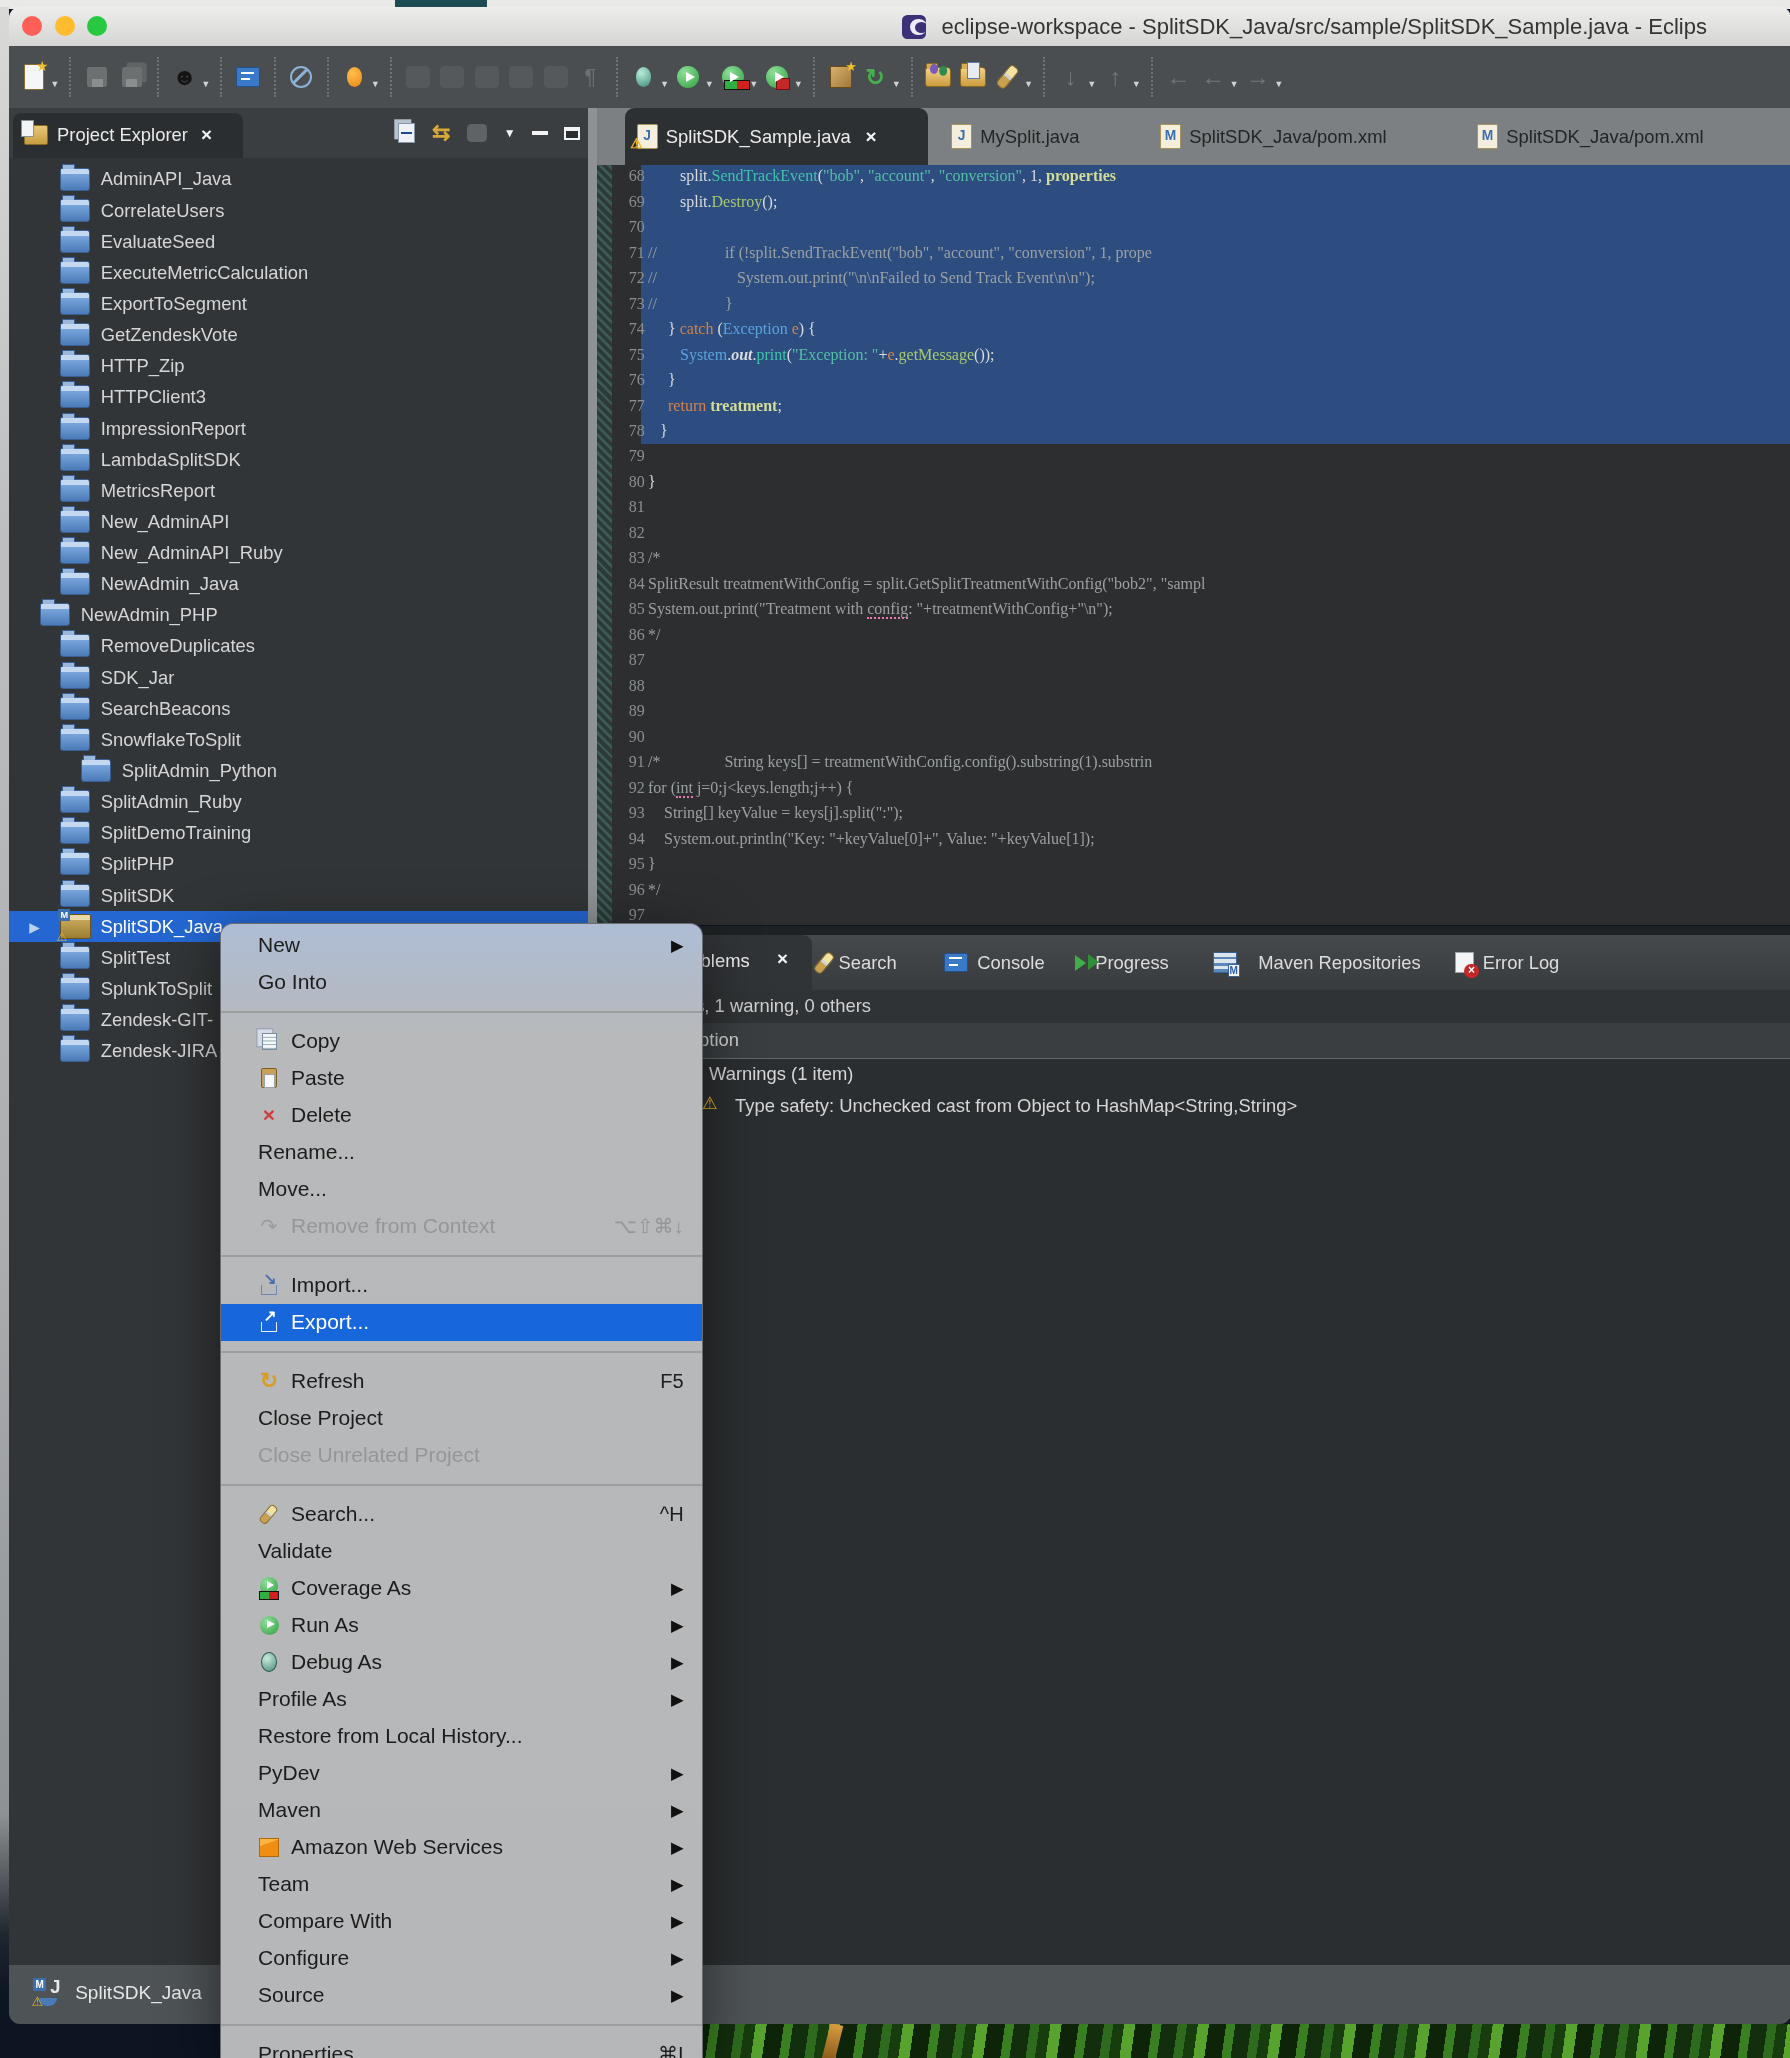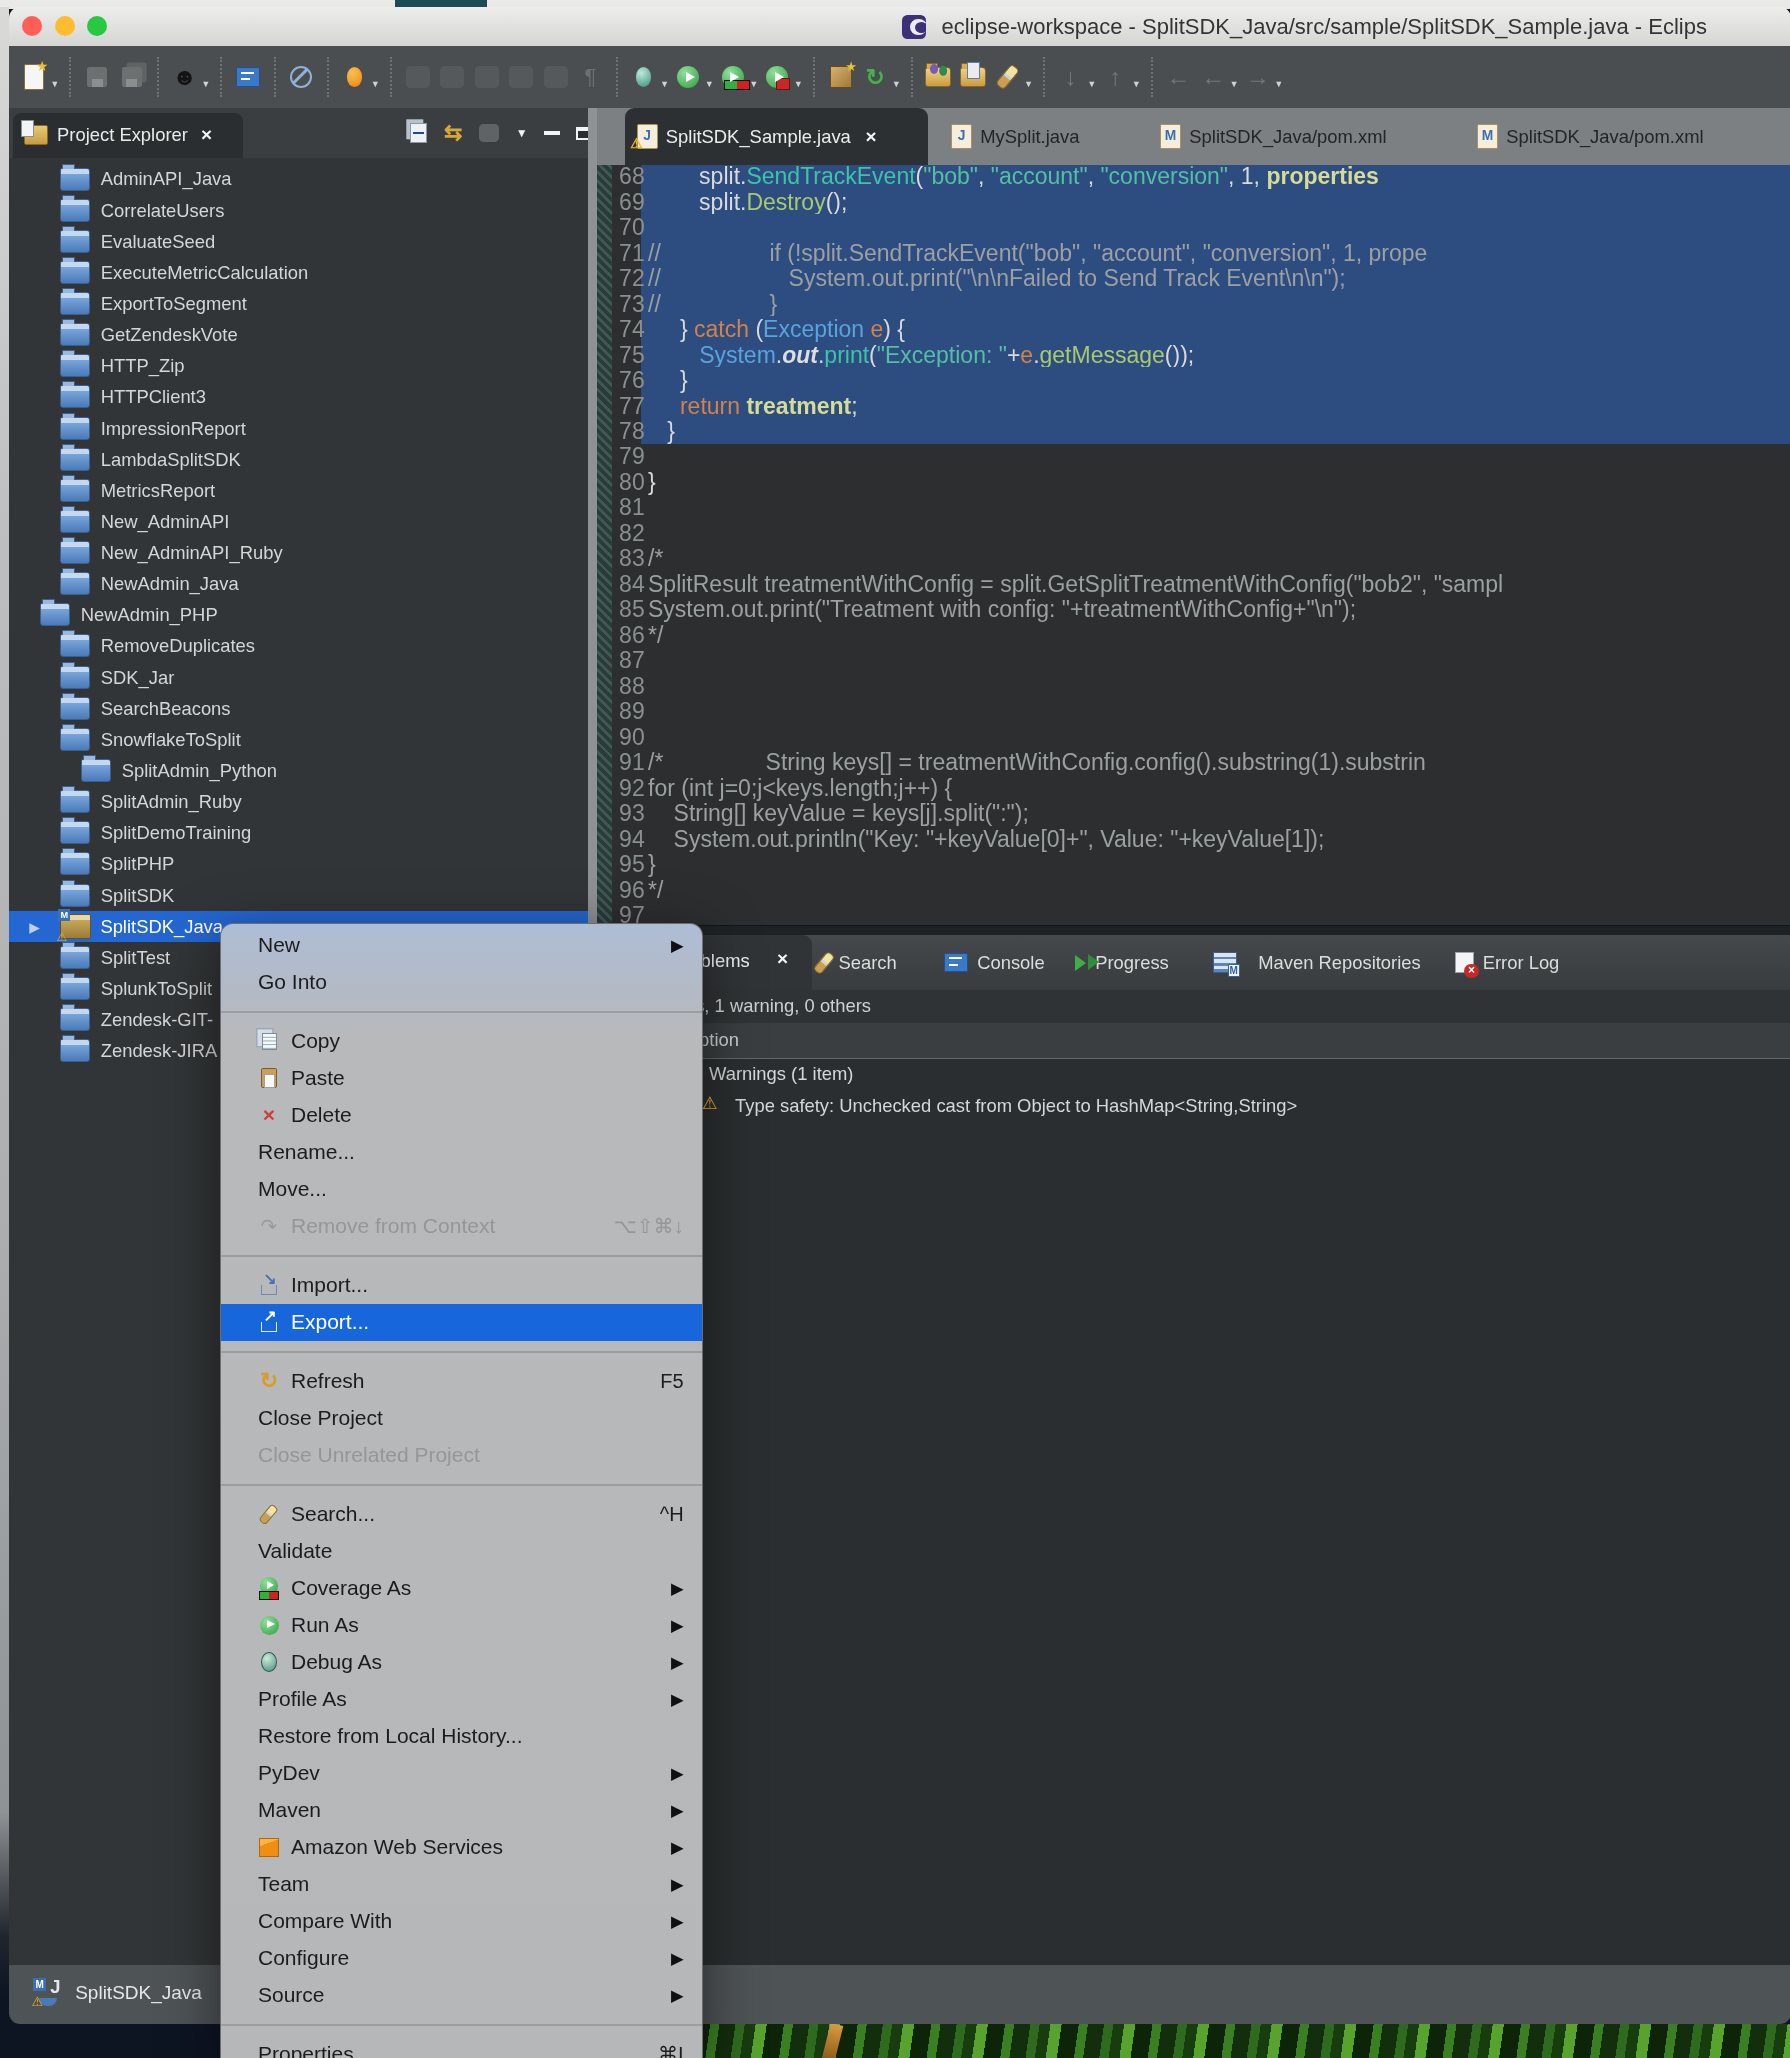--- a/index.html
+++ b/index.html
@@ -55,21 +55,21 @@
   .g-folder{width:24px;height:18.4px;background:linear-gradient(#f0d28a,#cc9c3e);border:0.9px solid #8a6a20;border-radius:1.8px 3.7px 2.8px 2.8px;position:relative;}
   .g-folder::before{content:"";position:absolute;left:0;top:-4.6px;width:10px;height:4.6px;background:#d8ae52;border:0.9px solid #8a6a20;border-bottom:none;border-radius:1.8px 1.8px 0 0;}
   .g-eggs::after{content:"";position:absolute;left:3.7px;top:-3.7px;width:8.3px;height:10px;border-radius:50%;background:#7a5ab8;box-shadow:9.2px 1.8px 0 #2e8a4e;}
   .g-clip::after{content:"";position:absolute;left:5.5px;top:-5.5px;width:11px;height:14.7px;background:#e8ecf0;border:0.9px solid #5a7ca8;}
   .g-torch{width:9.2px;height:24px;border-radius:4.6px;background:linear-gradient(#f5e2a0 0 40%,#cfd3d6 40% 55%,#c8a050 55%);transform:rotate(40deg);border:0.9px solid #8a7030;}
   .g-arrow{font-size:24px;font-weight:bold;color:#a9aeb1;}
   .g-para{font-size:22px;color:#9aa0a2;}
   .ghost{width:24px;height:22px;background:#7d8285;opacity:.55;border-radius:4.6px;}
 
   
-  .exp-tabbar{left:9.2px;top:108px;width:579px;height:50px;background:#3a3e41;padding-left:12px;}
+  .exp-tabbar{left:9.2px;top:108px;width:579px;height:50px;background:#3a3e41;}
   .exp-tab{position:absolute;left:3.7px;top:4.6px;width:230px;height:45px;background:#2b2e30;border-radius:8.3px 8.3px 0 0;display:flex;align-items:center;padding-left:11px;box-sizing:border-box;color:#e9eaea;font-size:18.4px;}
   .ico-explorer{width:22px;height:18.4px;background:linear-gradient(#e8c878,#c89c40);border:0.9px solid #8a6a20;border-radius:1.8px;position:relative;margin-right:9.2px;}
   .ico-explorer::before{content:"";position:absolute;left:-3.7px;top:-5.5px;width:11px;height:14.7px;background:#f2f4f6;border:0.9px solid #88909a;}
   .tab-close{margin-left:13px;color:#f2f3f4;font-weight:bold;font-size:19px;}
   .exp-btns{position:absolute;right:0;top:0;height:50px;display:flex;align-items:center;}
   .vbtn{margin:0 8.3px;display:flex;align-items:center;justify-content:center;}
   .ico-collapse{width:15.6px;height:17.4px;background:#eef2f6;border:0.9px solid #8898a8;position:relative;box-shadow:-3.7px -3.7px 0 #b8c2cc;}
   .ico-collapse::after{content:"";position:absolute;left:1.8px;top:7.3px;width:11px;height:2.8px;background:#1c4a8c;}
   .ico-link{color:#d8a838;font-size:22px;font-weight:bold;}
   .ico-vmenu{color:#f2f3f4;font-size:12px;}
@@ -92,21 +92,21 @@
   .etab{position:absolute;top:0;height:57px;display:flex;align-items:center;font-size:18.4px;color:#222527;white-space:nowrap;}
   .etab.active{background:#2d3032;border-radius:9.2px 9.2px 0 0;color:#eceded;}
   .fi{width:19px;height:23px;background:#f5eedd;border:0.9px solid #a8945a;border-radius:1.8px;position:relative;margin:0 8.3px 0 12px;flex:0 0 auto;
       font-weight:bold;color:#3a6fb0;font-size:13.8px;text-align:center;line-height:22px;}
   .fi .warnov{position:absolute;left:-7.3px;bottom:-7.3px;color:#f0b429;font-size:13.8px;}
   .etab .close2{margin:0 11px 0 14.7px;color:#f4f5f6;font-weight:bold;font-size:19px;}
 
   .code-area{left:597px;top:165px;width:1194px;height:760px;background:#2c2e30;overflow:hidden;}
   .ruler{position:absolute;left:0;top:0;width:14.7px;height:100%;
      background:repeating-linear-gradient(45deg,#3c5a55 0 2.8px,#2c3a38 2.8px 6.4px);}
-  .cline{position:absolute;left:0;width:1194px;height:26px;font-family:Liberation Sans, sans-serif;font-size:23px;line-height:26px;white-space:pre;}
+  .cline{position:absolute;left:0;width:1194px;height:26px;font-family:Liberation Serif, serif;font-size:16px;line-height:26px;white-space:pre;}
   .cline .num{position:absolute;left:14.7px;width:33px;text-align:right;color:#8a9092;}
   .cline .ctext{position:absolute;left:51px;right:0;overflow:hidden;}
   .cline.sel::before{content:"";position:absolute;left:44px;right:0;top:0;bottom:0;background:#2d4d80;}
   .ctext span{position:relative;}
   .pl{color:#d8dadc}.m{color:#3ec3a8}.gm{color:#a8c96e}.s{color:#55bfa5}
   .k{color:#d2824a}.cls{color:#5aa3dc}.ex{color:#d2824a}
   .out{color:#dcdee0;font-style:italic;font-weight:bold}
   .fld{color:#d4dc96;font-weight:bold}.cm{color:#9ba0a2}
   .cmu{color:#9ba0a2;border-bottom:2.8px dotted #e878b8;}
 

